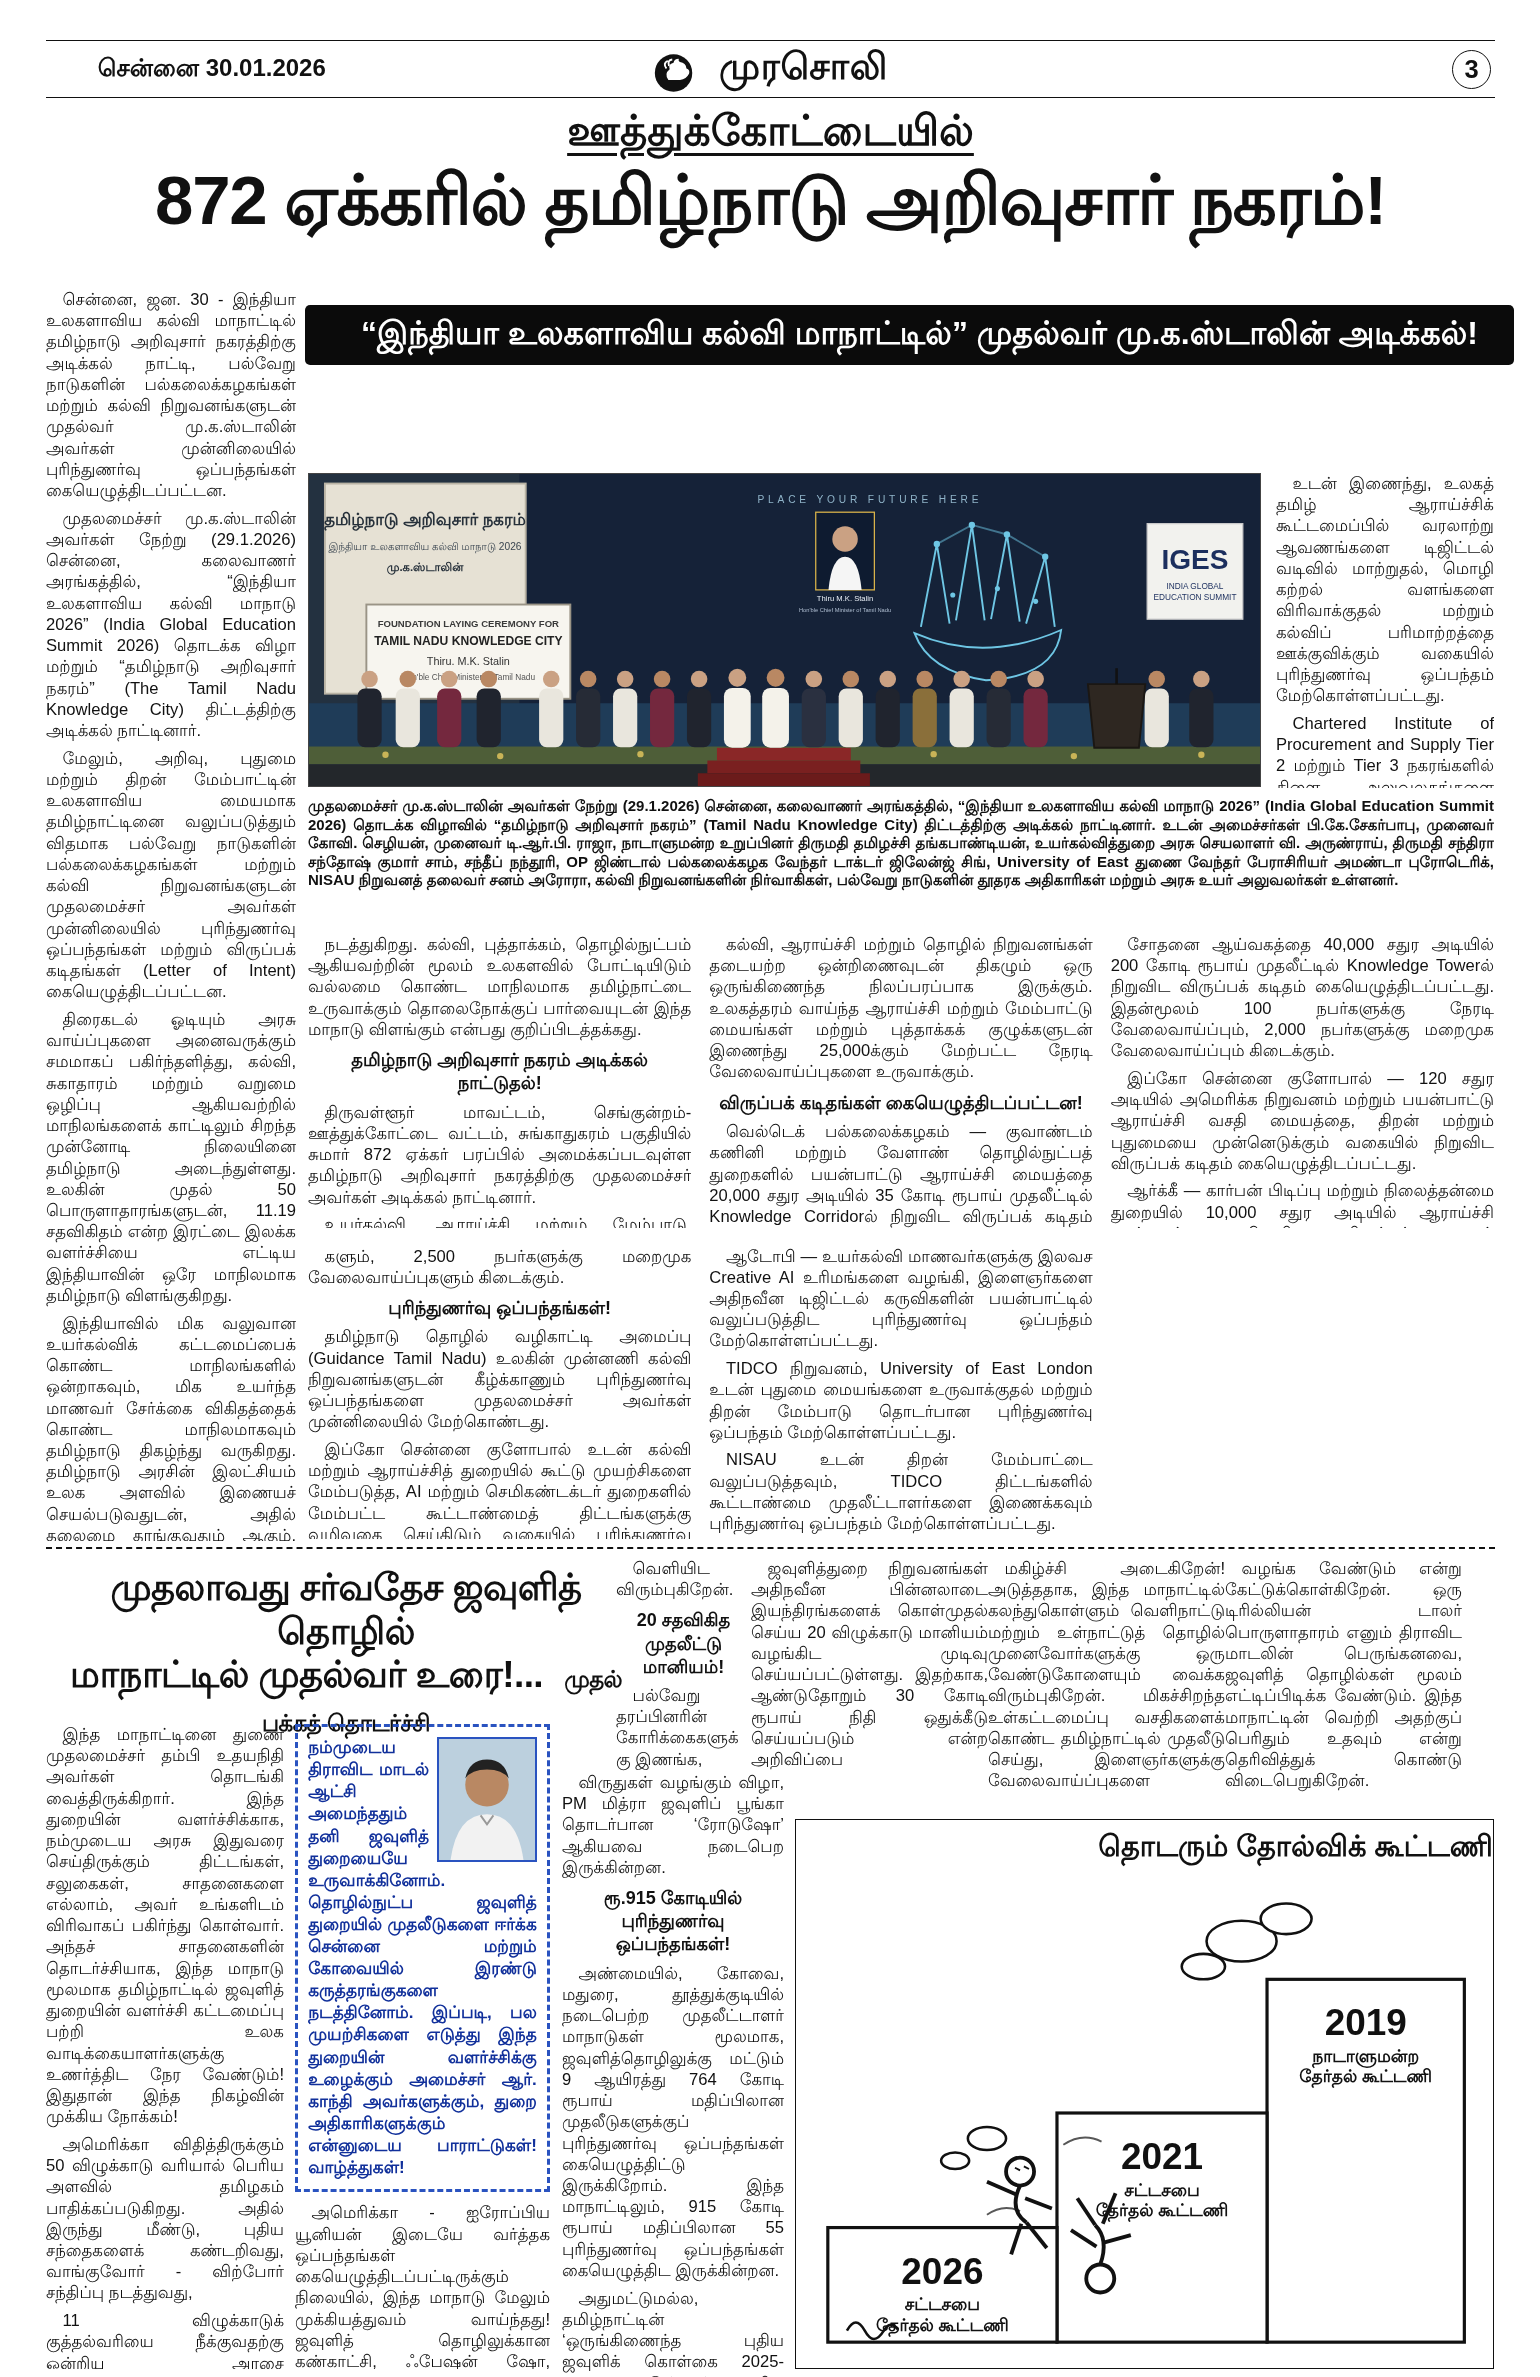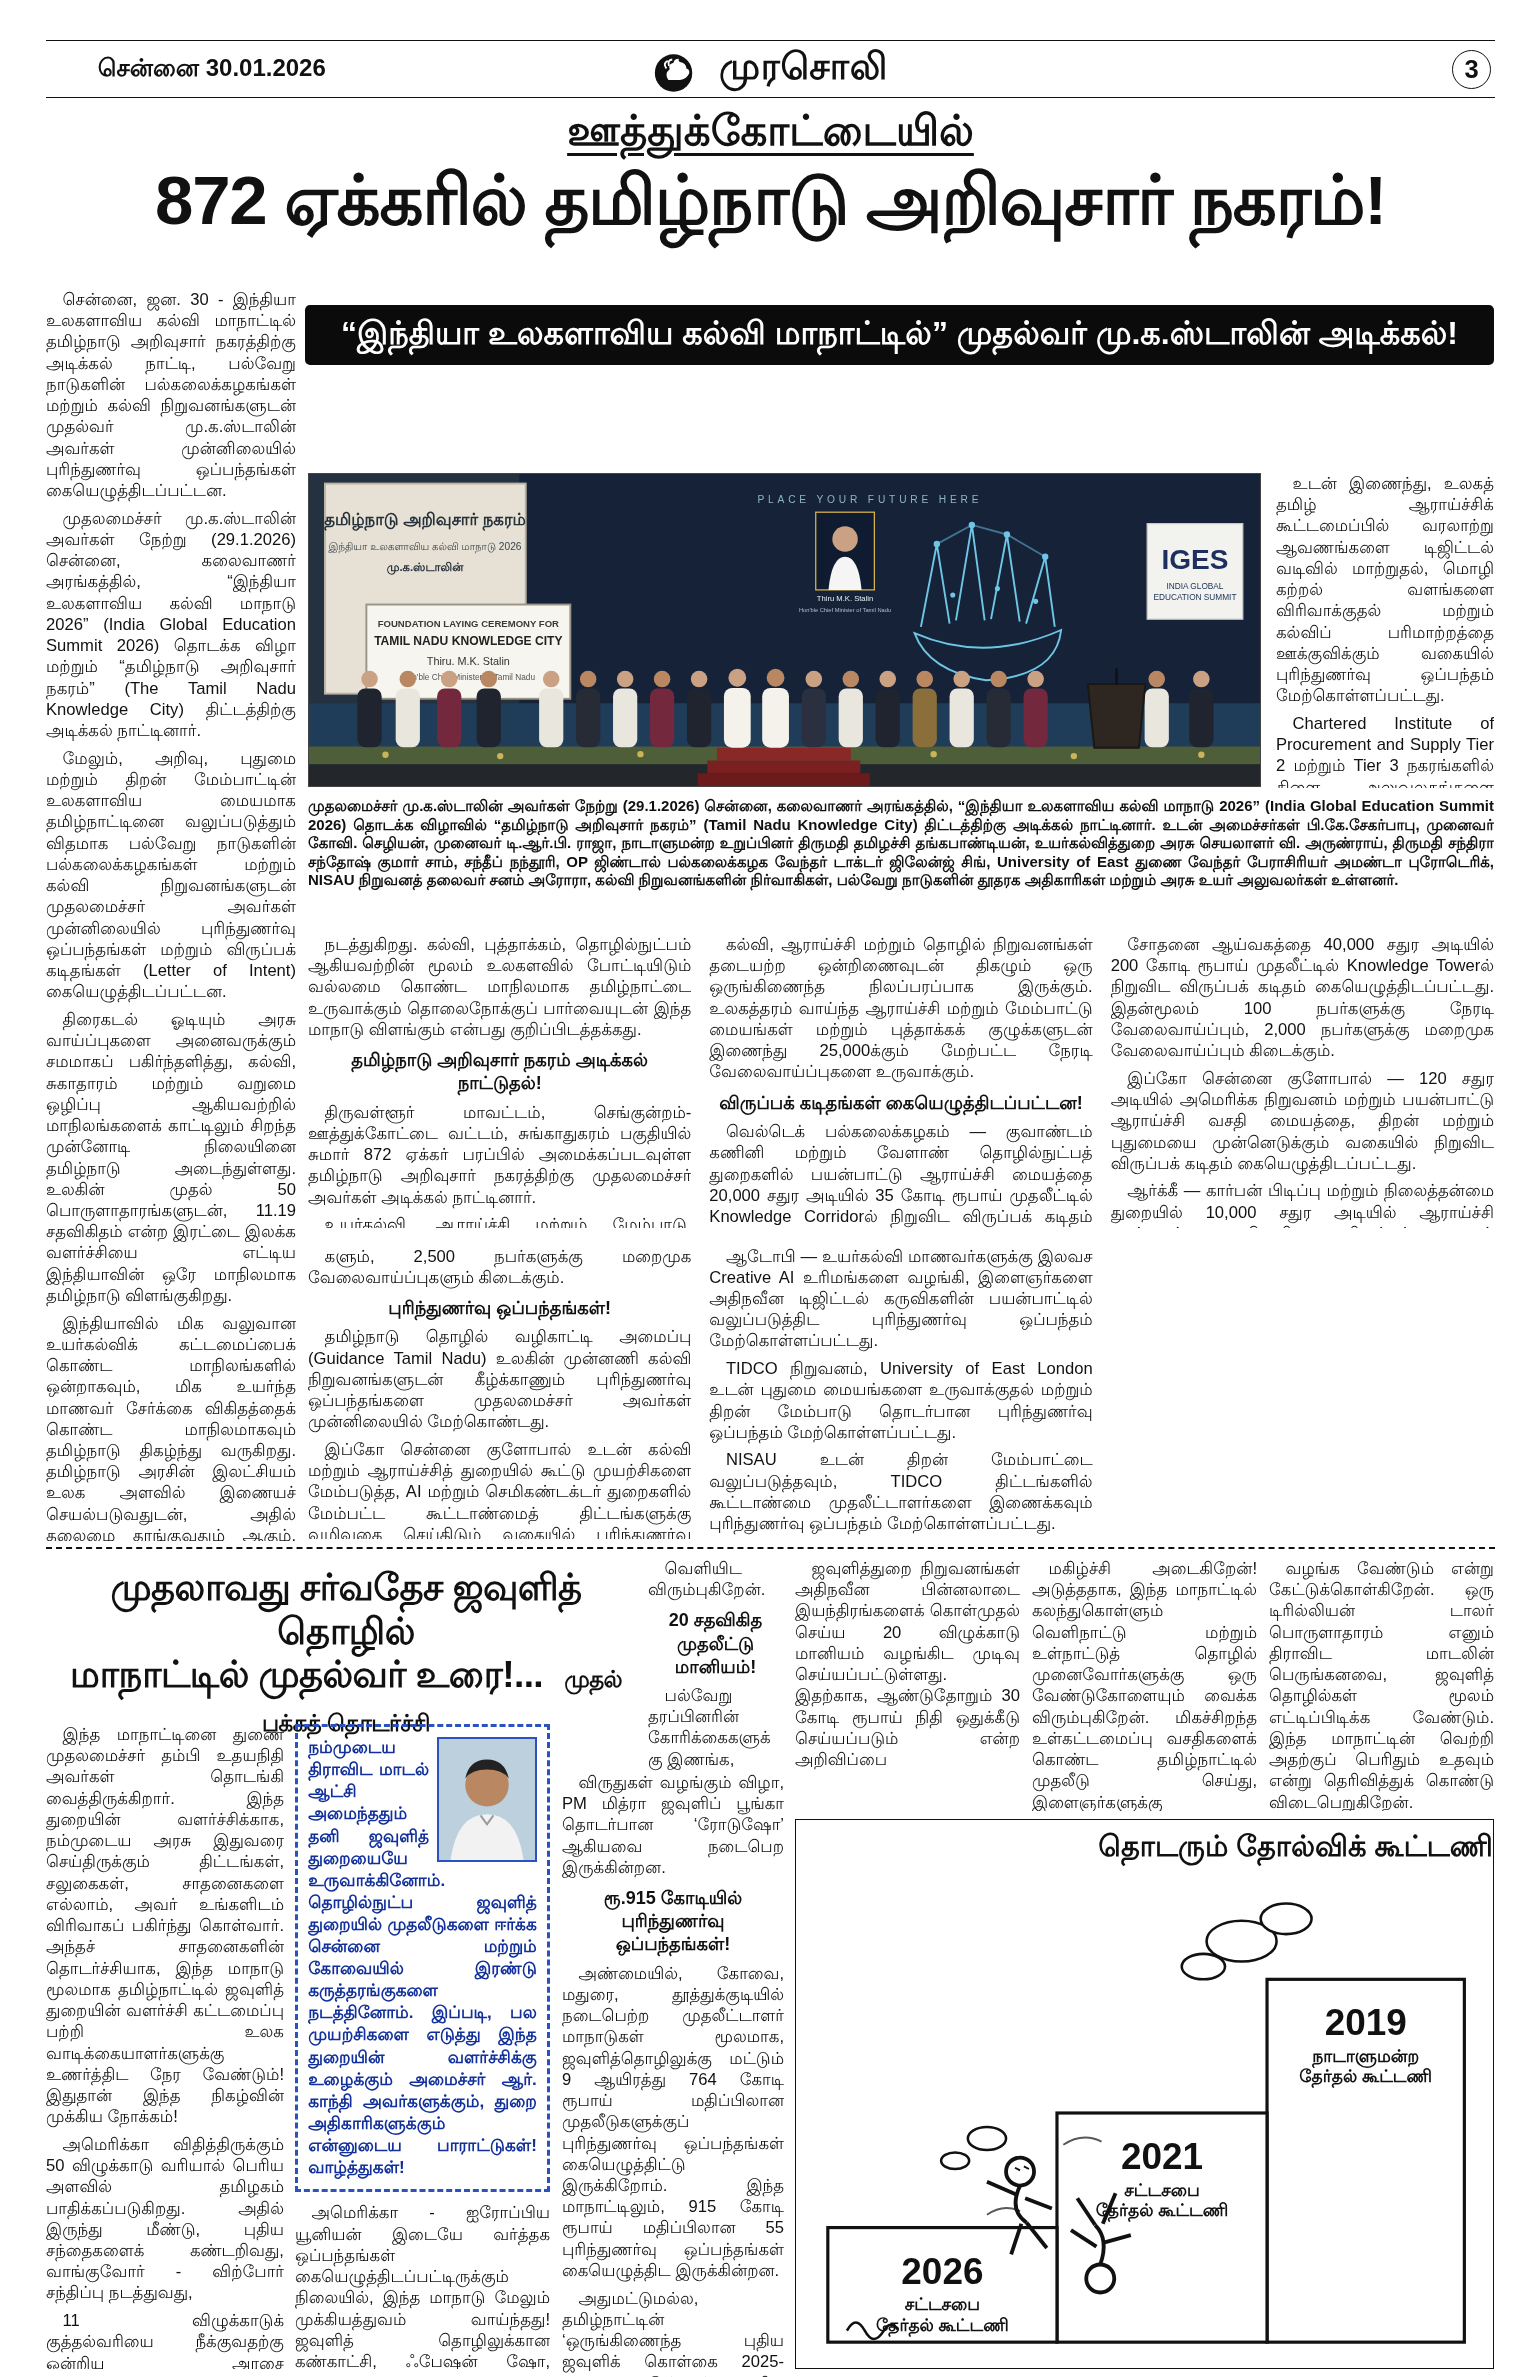--- a/index.html
+++ b/index.html
@@ -20,32 +20,32 @@
           text-decoration:underline;text-decoration-thickness:3.2px;text-underline-offset:7.7px;}
   .headline{top:165px;left:25.5px;width:1490px;text-align:center;font-size:69px;font-weight:800;
             letter-spacing:-1.3px;line-height:1.05;margin:0;}
   
   .bodytext{font-size:16.6px;line-height:1.28;text-align:justify;overflow:hidden;overflow-wrap:break-word;}
   .para{margin:0 0 6.4px;text-indent:16.6px;}
   .subhead{margin:9px 0 6.4px;font-weight:800;text-align:center;font-size:18px;text-indent:0;}
   .leftcol{top:289px;left:46px;width:250px;height:1252px;}
   .banner{left:305px;width:1189px;height:60px;background:#0b0b0b;color:#fff;border-radius:5.1px;
           display:flex;align-items:center;justify-content:center;font-size:32px;font-weight:700;white-space:nowrap;}
-  .banner1{top:305px;} .banner2{top:374px;}
+  .banner1{top:305px;padding-left:20px;} .banner2{top:374px;}
   .photo{top:473px;left:308px;width:953px;height:314px;background:#233140;border:1.3px solid #444;box-sizing:border-box;}
   .right-top{top:473px;left:1276px;width:218px;height:315px;}
   .caption{top:797px;left:308px;width:1186px;height:128px;font-size:15px;line-height:1.24;font-weight:600;
            text-align:justify;overflow:hidden;}
   .midrow{top:934px;left:308px;width:1186px;height:605px;display:grid;grid-template-columns:repeat(3,1fr);gap:18px;overflow:hidden;}
   .midrow .col{overflow:hidden;}
   .dashsep{top:1547px;left:46px;right:46px;height:0;border-top:2.6px dashed #111;}
   
   .s-headline{top:1566px;left:46px;width:600px;text-align:center;font-weight:900;font-size:37px;line-height:1.18;letter-spacing:-0.6px;}
   .s-cont{font-size:23px;font-weight:800;margin-left:11.5px;}
-  .sr-row{top:1558px;left:648px;width:846px;height:253px;display:grid;grid-template-columns:135px 1fr 1fr 1fr;gap:12px;overflow:hidden;}
+  .sr-row{top:1558px;left:616px;width:846px;height:253px;display:grid;grid-template-columns:135px 1fr 1fr 1fr;gap:0;overflow:hidden;}
   .sr-row .col{overflow:hidden;}
   .s1col{top:1724px;left:46px;width:238px;height:645px;}
   .s2col{top:1724px;left:295px;width:255px;height:645px;}
   .s3col{top:1724px;left:562px;width:222px;height:645px;margin-top:48px;}
   .quotebox{border:3.2px dashed #2a53c0;padding:10.2px;margin-bottom:10.2px;overflow:hidden;}
   .quotebox .portrait{float:right;width:96px;height:121px;border:2.6px solid #2a53c0;margin:0 0 6.4px 7.7px;background:#bcd0de;}
   .quote{color:#11309b;font-weight:700;font-size:17px;line-height:1.3;text-align:justify;margin:0;}
   
   .cartoon{top:1819px;left:795px;width:699px;height:550px;border:1.9px solid #111;box-sizing:border-box;background:#fff;}
   .c-title{text-align:right;font-size:29px;font-weight:800;padding-top:10.2px;}

